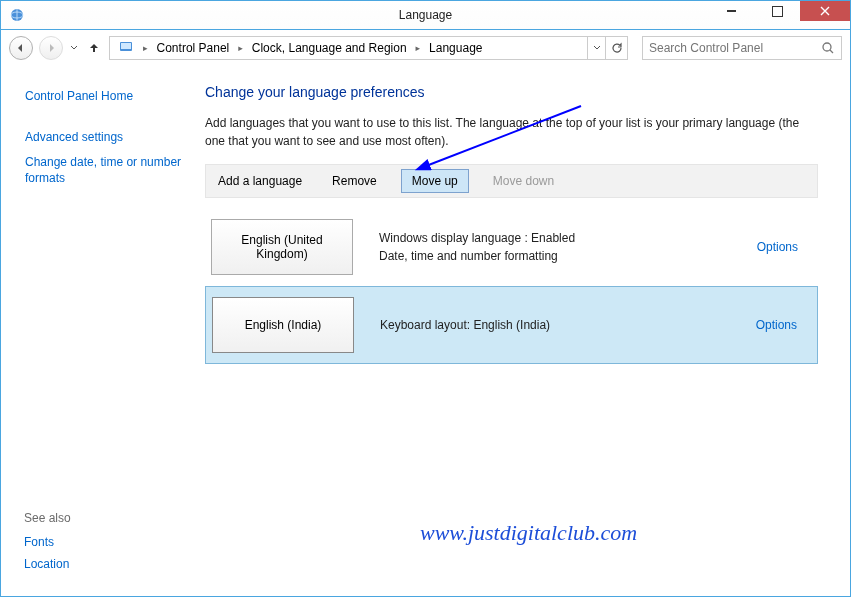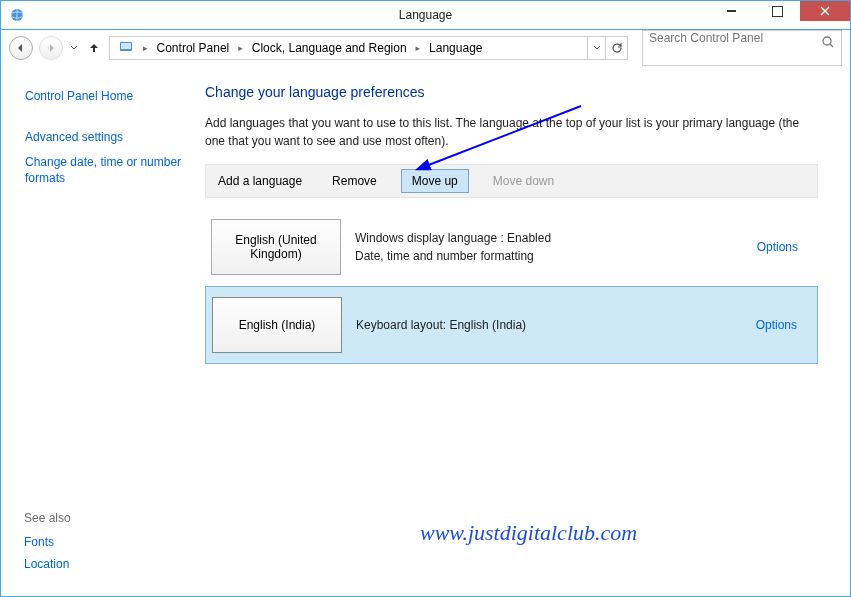--- a/index.html
+++ b/index.html
@@ -23,21 +23,21 @@
   .nav-arrow.disabled svg { fill:#bbb; }
   .nav-arrow.disabled { border-color:#ddd; }
   .up-arrow { display:flex; align-items:center; justify-content:center; width:18px; cursor:pointer;}
   .up-arrow svg {width:14px;height:14px;fill:#333;}
   .crumb-sep { width:10px; display:flex; align-items:center; justify-content:center; color:#888;}
   .breadcrumbs { display:flex; align-items:center; gap:2px; flex:1; border:1px solid transparent; height:24px; padding-left:4px;}
   .breadcrumbs span { padding:0 3px; cursor:pointer; }
   .breadcrumbs .chev { font-size:9px; color:#666; padding:0 4px;}
   .bc-dd { width:18px; display:flex; justify-content:center; align-items:center; color:#555; font-size:10px; border-left:1px solid #ccc; height:22px;}
   .refresh { width:22px; display:flex; align-items:center; justify-content:center; border-left:1px solid #ccc; height:22px;}
-  .search-box { width:200px; height:36px; border:1px solid #ccc; position:relative; margin-left:8px; display:flex; align-items:flex-start;}
+  .search-box { width:200px; height:24px; border:1px solid #ccc; position:relative; margin-left:8px; display:flex; align-items:center;}
   .search-box input { border:none; outline:none; font-size:12px; padding:0 6px; width:100%; color:#888; }
   .search-box .srch-ic { position:absolute; right:6px; top:4px; }
   .nav-wrap {border:1px solid #ccc; display:flex; align-items:center; flex:1; height:24px;}
 
   .content { border:1px solid #4aa6e0; border-top:none; height: calc(597px - 66px); display:flex; }
 
   
   .sidebar { width:200px; padding:22px 12px 12px 24px; font-size:12px; }
   .sidebar a { color:#0066CC; text-decoration:none; display:block; line-height:1.4; cursor:pointer; }
   .sidebar .home { margin-bottom:24px; }
@@ -52,21 +52,21 @@
   .main .intro { color:#222; line-height:1.5; margin-bottom:14px; padding-right:10px; }
 
   .toolbar { background:#f2f2f2; border:1px solid #e5e5e5; height:34px; display:flex; align-items:center; gap:18px; padding:0 6px; font-size:12px; }
   .toolbar span { cursor:pointer; padding:4px 6px; }
   .toolbar .moveup { border:1px solid #7da2ce; background:#cde6f7; padding:4px 10px; }
   .toolbar .disabled { color:#9a9a9a; cursor:default; }
 
   .lang-list { margin-top:10px; }
   .lang-row { display:flex; align-items:center; min-height:78px; padding:4px 0; }
   .lang-row.selected { background:#cde8f6; border:1px solid #7eb7da; }
-  .lang-tile { width:130px; height:56px; border:1px solid #aaa; background:linear-gradient(#fff,#f0f0f0); margin:0 14px 0 6px; display:flex; align-items:center; justify-content:center; text-align:center; font-size:12px; padding:4px; }
+  .lang-tile { width:142px; height:56px; border:1px solid #aaa; background:linear-gradient(#fff,#f0f0f0); margin:0 26px 0 6px; display:flex; align-items:center; justify-content:center; text-align:center; font-size:12px; padding:4px; }
   .lang-row.selected .lang-tile { border:1px solid #888;}
   .lang-details { flex:1; line-height:1.5; font-size:12px; color:#222; }
   .lang-options { color:#0066CC; cursor:pointer; padding-right:20px; font-size:12px; }
 
   
   .arrow-overlay { position:absolute; pointer-events:none; top:0; left:0; }
 
   .watermark { position:absolute; left:420px; top:520px; font-family: "Brush Script MT", cursive; font-style:italic; font-size:22px; color:#1d4ed8; }
 </style>
 </head>

